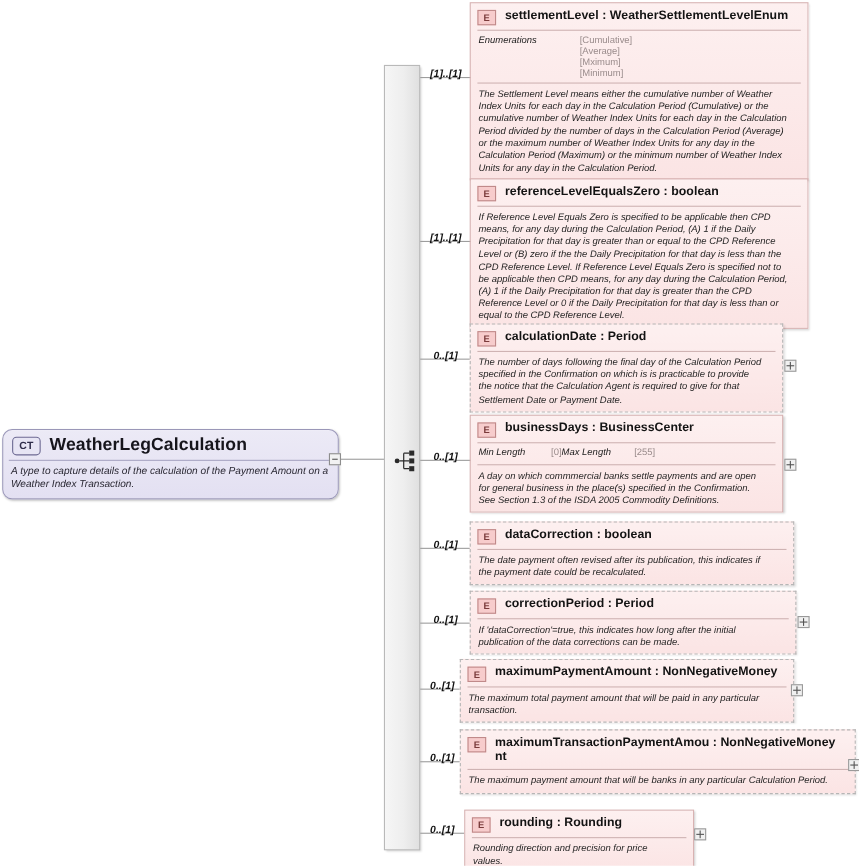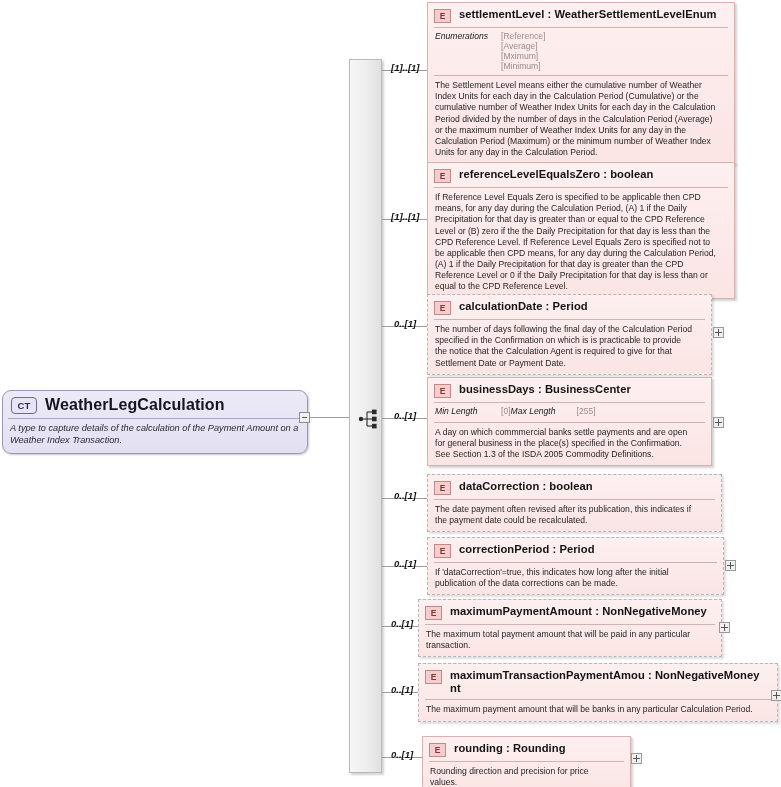--- a/index.html
+++ b/index.html
@@ -117,30 +117,31 @@
     flex: none; margin-right: 8px; margin-top: 1px;
     box-sizing: border-box;
   }
   .el-name {
     font-size: 11.2px; font-weight: bold; color: #131313;
     line-height: 1.18;
     letter-spacing: 0.05px;
   }
   .el-rule { height:1px; background:#cfb3b3; margin: 0 6px; }
   .el-doc {
-    font-size: 8.6px; color: #1f1f1f;
+    font-size: 8.6px; font-style: italic; color: #1f1f1f;
     padding: 4px 18px 5px 7px;
     line-height: 1.3;
   }
 
   
   .facets {
     display: flex;
     padding: 3px 7px 4px 7px;
     font-size: 8.6px;
+    gap: 26px;
   }
   .facet-rows { display: flex; flex-direction: row; }
   .facet-row { display: flex; line-height: 1.35; }
   .facet-key {
     font-style: italic; color: #1a1a1a;
     width: 66px; flex: none; white-space: nowrap;
   }
   .facet-val { color: #9a8c8c; white-space: nowrap; }
   .enum-col { display:flex; flex-direction:column; }
 
@@ -216,21 +217,21 @@
 
   <div class="el solid" style="left:427px; top:2px; width:308px;">
     <div class="el-head">
       <span class="el-icon">E</span>
       <span class="el-name">settlementLevel : WeatherSettlementLevelEnum</span>
     </div>
     <div class="el-rule"></div>
     <div class="facets">
       <span class="facet-key">Enumerations</span>
       <span class="enum-col">
-        <span class="facet-val">[Reference]</span>
+        <span class="facet-val">[Cumulative]</span>
         <span class="facet-val">[Average]</span>
         <span class="facet-val">[Mximum]</span>
         <span class="facet-val">[Minimum]</span>
       </span>
     </div>
     <div class="el-rule"></div>
     <div class="el-doc">The Settlement Level means either the cumulative number of Weather Index Units for each day in the Calculation Period (Cumulative) or the cumulative number of Weather Index Units for each day in the Calculation Period divided by the number of days in the Calculation Period (Average) or the maximum number of Weather Index Units for any day in the Calculation Period (Maximum) or the minimum number of Weather Index Units for any day in the Calculation Period.</div>
   </div>
 
   <div class="el solid" style="left:427px; top:162px; width:308px;">

